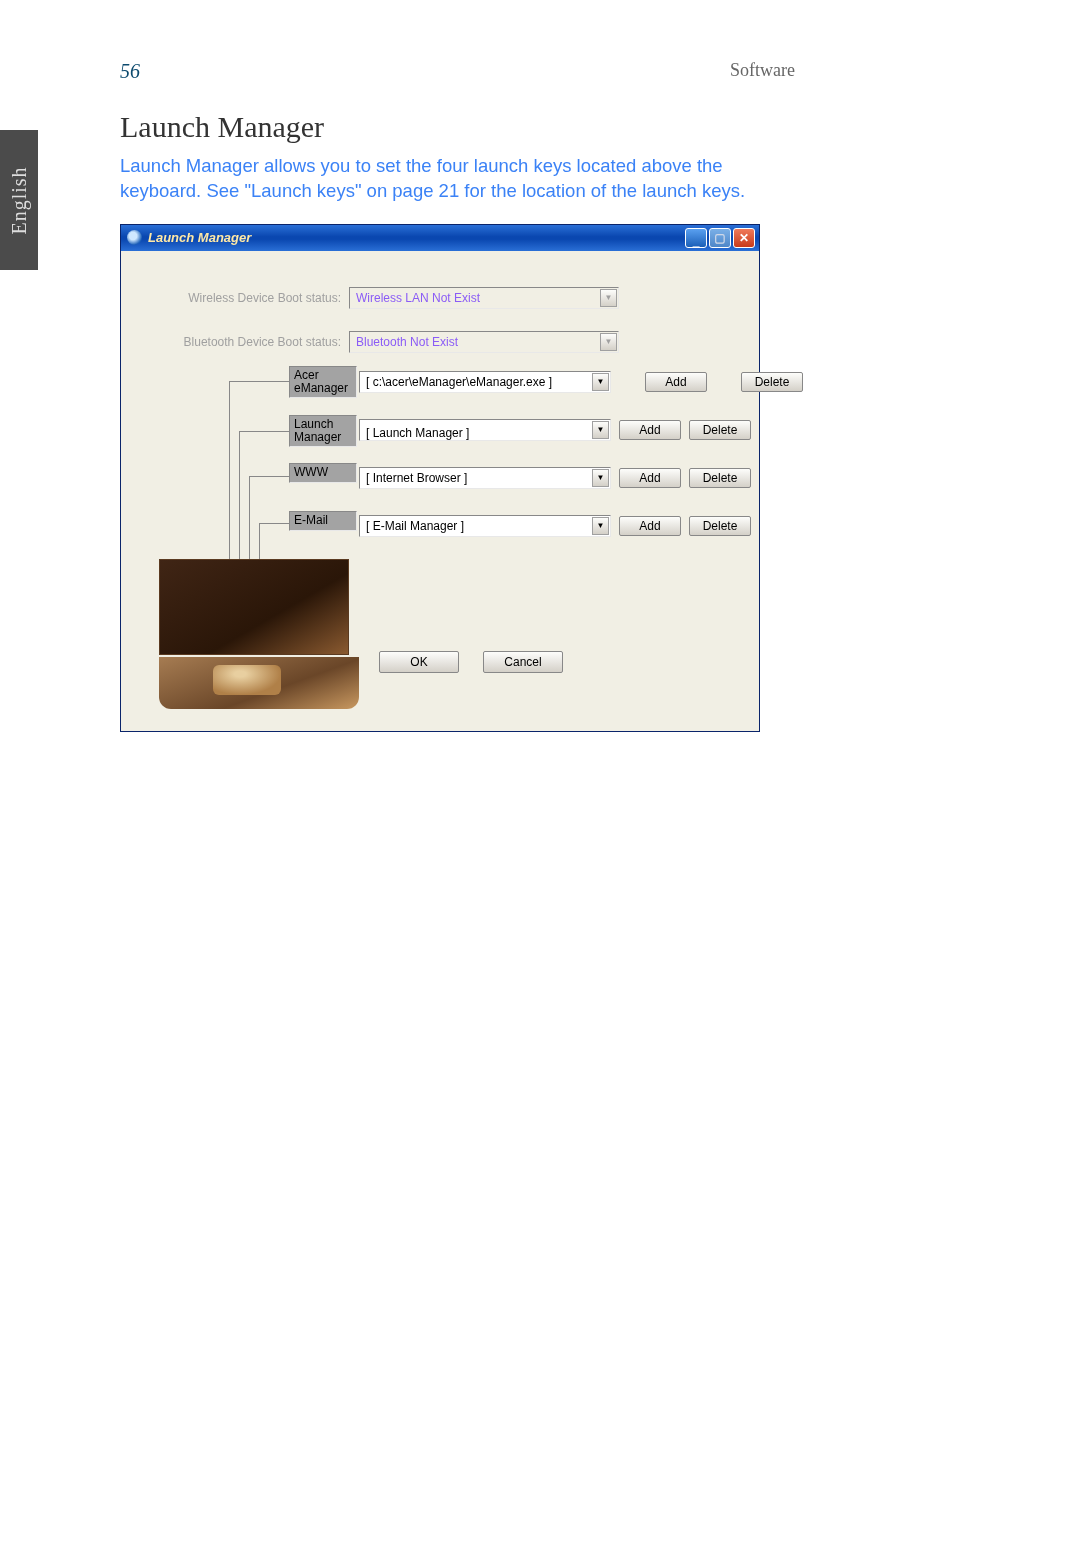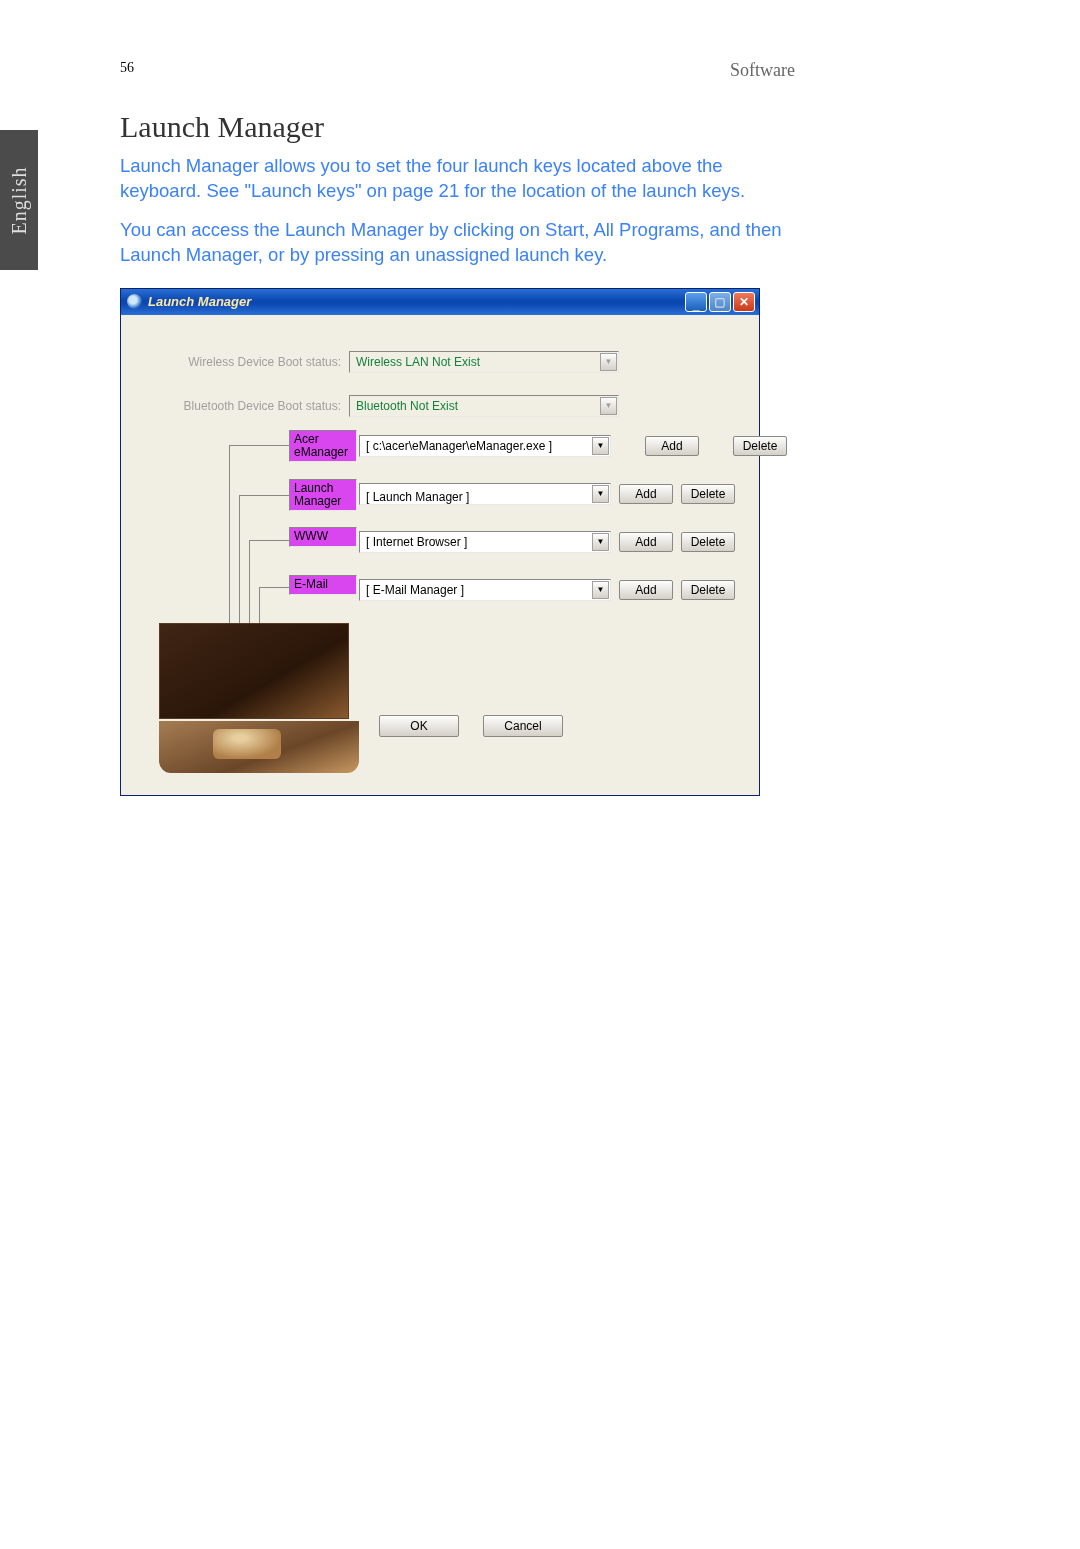--- a/index.html
+++ b/index.html
@@ -28,22 +28,23 @@
   .language-tab span {
     transform: rotate(-90deg);
     white-space: nowrap;
     letter-spacing: 1px;
   }
   .page-num {
     position: absolute;
     left: 120px;
     top: 60px;
     font-family: Georgia, serif;
-    font-size: 14px;
-    color: #000000;
+    font-size: 20px;
+    color: #0c4a6e;
+    font-style: italic;
   }
   .section-label {
     position: absolute;
     right: 285px;
     top: 60px;
     font-family: Georgia, serif;
     font-size: 18px;
     color: #666;
   }
   .content {
@@ -136,51 +137,51 @@
     border-right: 1px solid #e8e8e8;
     border-bottom: 1px solid #e8e8e8;
     height: 22px;
   }
   .dropdown.disabled { background:#f1efe4; }
   .dropdown .dd-text {
     flex:1;
     padding: 0 6px;
     white-space: nowrap;
     overflow: hidden;
-    color: #15803d;
+    color: #8b5cf6;
   }
   .dropdown:not(.disabled) .dd-text { color:#000; }
   .dd-btn {
     width: 17px; height: 18px;
     margin: 1px;
     background: linear-gradient(to bottom,#fdfdfb,#d4d0c8);
     border: 1px solid #a0a0a0;
     display:flex; align-items:center; justify-content:center;
     font-size: 8px; color:#000;
   }
   .dropdown.disabled .dd-btn { color:#a0a0a0; }
   .key-label {
     position:absolute;
-    background:#d946ef;
+    background:#a3a3a3;
     border-top:1px solid #888; border-left:1px solid #888;
     border-right:1px solid #e8e8e8; border-bottom:1px solid #e8e8e8;
     padding: 2px 4px;
     width: 68px;
     font-size: 12px;
     line-height: 1.1;
   }
   .btn {
     background: linear-gradient(to bottom,#fdfdfb,#d4d0c8);
     border: 1px solid #888;
     border-radius: 2px;
     padding: 2px 0;
     font-size: 12px;
     text-align:center;
   }
-  .btn-sm { width: 54px; }
+  .btn-sm { width: 62px; }
   .btn-lg { width: 80px; padding: 3px 0; }
   
   .laptop {
     position:absolute;
     left: 38px; bottom: 22px;
     width: 200px;
   }
   .keyarea {
     width: 190px; height: 96px;
     background: linear-gradient(150deg,#402515,#2a1608 60%, #8a5a30);
@@ -206,21 +207,20 @@
 <div class="language-tab">
   <span>English</span>
 </div>
 
 <div class="page-num">56</div>
 <div class="section-label">Software</div>
 
 <div class="content">
   <h2 class="heading">Launch Manager</h2>
   <p class="body-text">Launch Manager allows you to set the four launch keys located above the keyboard. See "Launch keys" on page 21 for the location of the launch keys.</p>
-  <p class="body-text">You can access the Launch Manager by clicking on Start, All Programs, and then Launch Manager, or by pressing an unassigned launch key.</p>
 
   <div class="lm-window">
     <div class="lm-titlebar">
       <span class="tb-icon"></span>
       <span class="tb-title">Launch Manager</span>
       <div class="tb-buttons">
         <div class="tb-btn tb-min">
             <span>_</span>
           </div>
         <div class="tb-btn tb-max">

